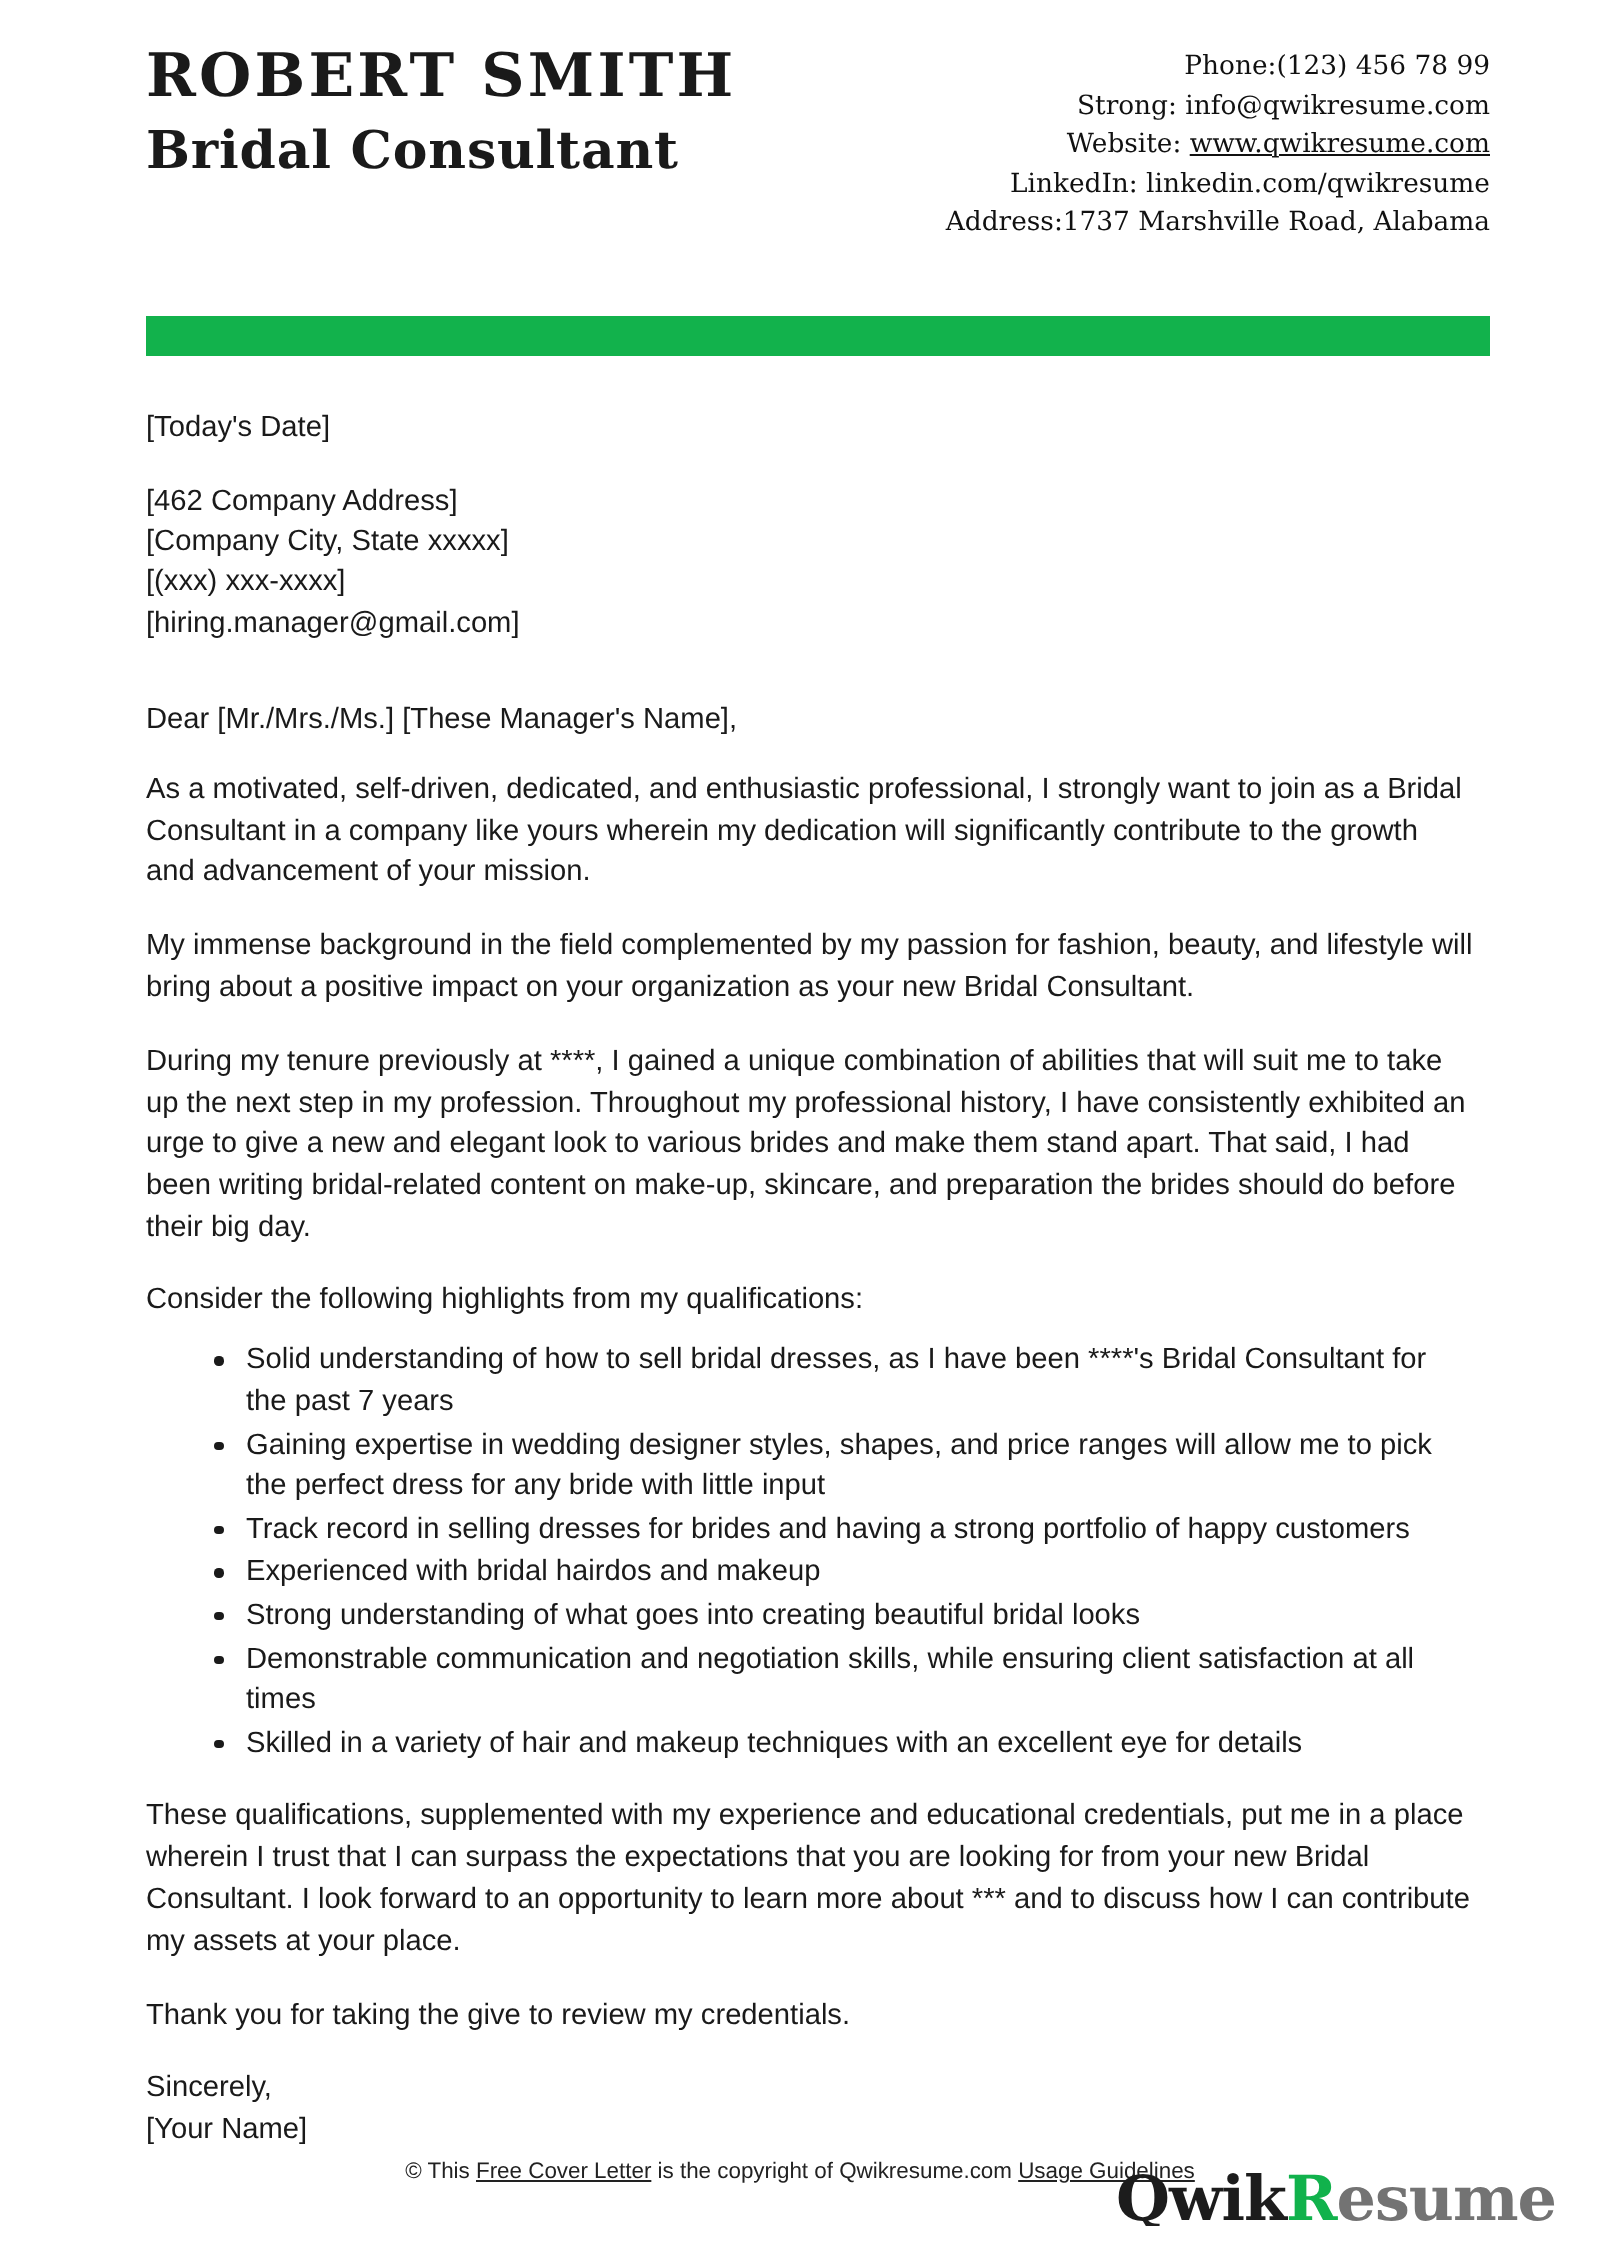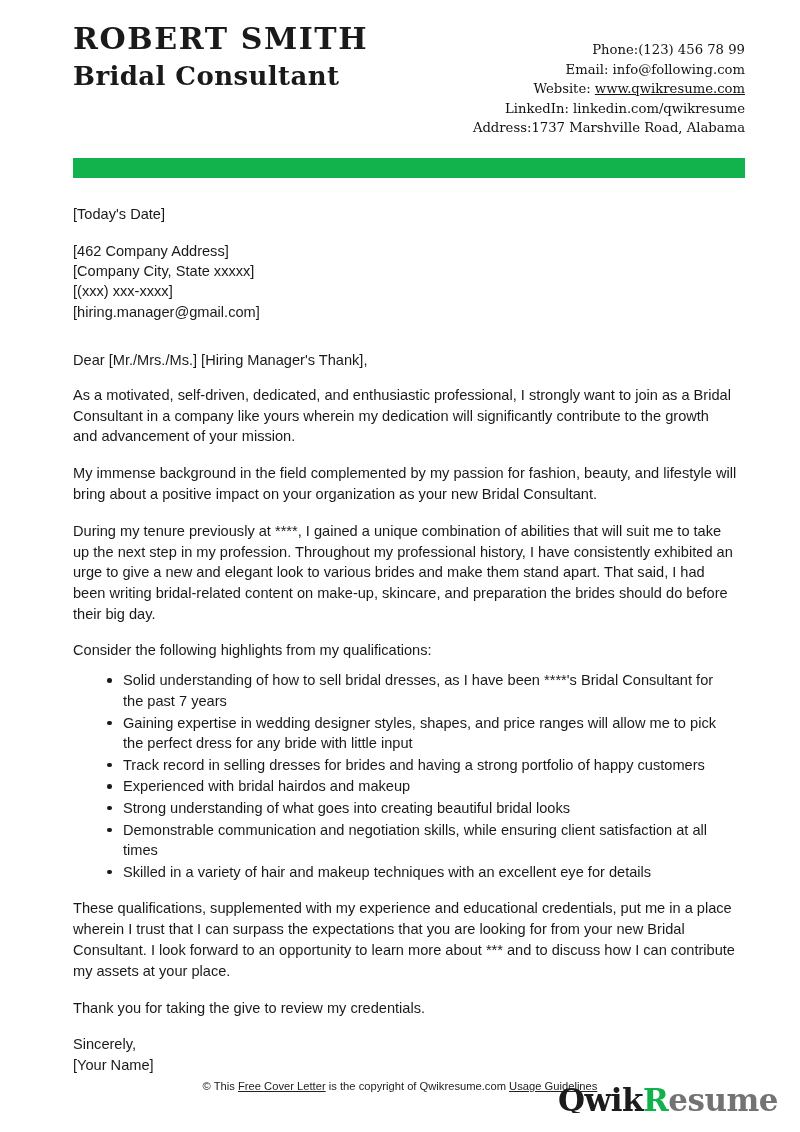--- a/index.html
+++ b/index.html
@@ -54,21 +54,21 @@
     letter-spacing: 0.4px;
     line-height: 26px;
     margin-top: 7px;
     color: #1a1a1a;
     white-space: nowrap;
   }
 
   .contact-block {
     position: absolute;
     right: 55px;
-    top: 40px;
+    top: 24px;
     width: 340px;
     text-align: right;
     font-family: "DejaVu Serif", serif;
     font-size: 13.2px;
     line-height: 19.6px;
     color: #111111;
   }
   .contact-line { white-space: nowrap; }
   .contact-line.wrapline { white-space: normal; }
   .contact-link {
@@ -191,41 +191,41 @@
 
   <div class="header">
 
     <div class="name-block">
       <div class="cand-name">ROBERT SMITH</div>
       <div class="cand-title">Bridal Consultant</div>
     </div>
 
     <div class="contact-block">
       <div class="contact-line">Phone:(123) 456 78 99</div>
-      <div class="contact-line">Email: info@following.com</div>
+      <div class="contact-line">Strong: info@qwikresume.com</div>
       <div class="contact-line"><span>Website: </span><a class="contact-link" href="#">www.qwikresume.com</a></div>
       <div class="contact-line">LinkedIn: linkedin.com/qwikresume</div>
       <div class="contact-line wrapline">Address:1737 Marshville Road, Alabama</div>
     </div>
   </div>
 
   <div class="green-bar"></div>
 
   <div class="content">
 
     <div class="date-line">[Today's Date]</div>
 
     <div class="addr-block">
       <div>[462 Company Address]</div>
       <div>[Company City, State xxxxx]</div>
       <div>[(xxx) xxx-xxxx]</div>
       <div>[hiring.manager@gmail.com]</div>
     </div>
 
-    <div class="salutation">Dear [Mr./Mrs./Ms.] [Hiring Manager's Thank],</div>
+    <div class="salutation">Dear [Mr./Mrs./Ms.] [These Manager's Name],</div>
 
     <p class="para">As a motivated, self-driven, dedicated, and enthusiastic professional, I strongly want to join as a Bridal Consultant in a company like yours wherein my dedication will significantly contribute to the growth and advancement of your mission.</p>
     <p class="para">My immense background in the field complemented by my passion for fashion, beauty, and lifestyle will bring about a positive impact on your organization as your new Bridal Consultant.</p>
     <p class="para tight">During my tenure previously at ****, I gained a unique combination of abilities that will suit me to take up the next step in my profession. Throughout my professional history, I have consistently exhibited an urge to give a new and elegant look to various brides and make them stand apart. That said, I had been writing bridal-related content on make-up, skincare, and preparation the brides should do before their big day.</p>
 
     <div class="highlights-intro">Consider the following highlights from my qualifications:</div>
 
     <ul class="bullets">
       <li>Solid understanding of how to sell bridal dresses, as I have been ****'s Bridal Consultant for the past 7 years</li>
       <li>Gaining expertise in wedding designer styles, shapes, and price ranges will allow me to pick the perfect dress for any bride with little input</li>

